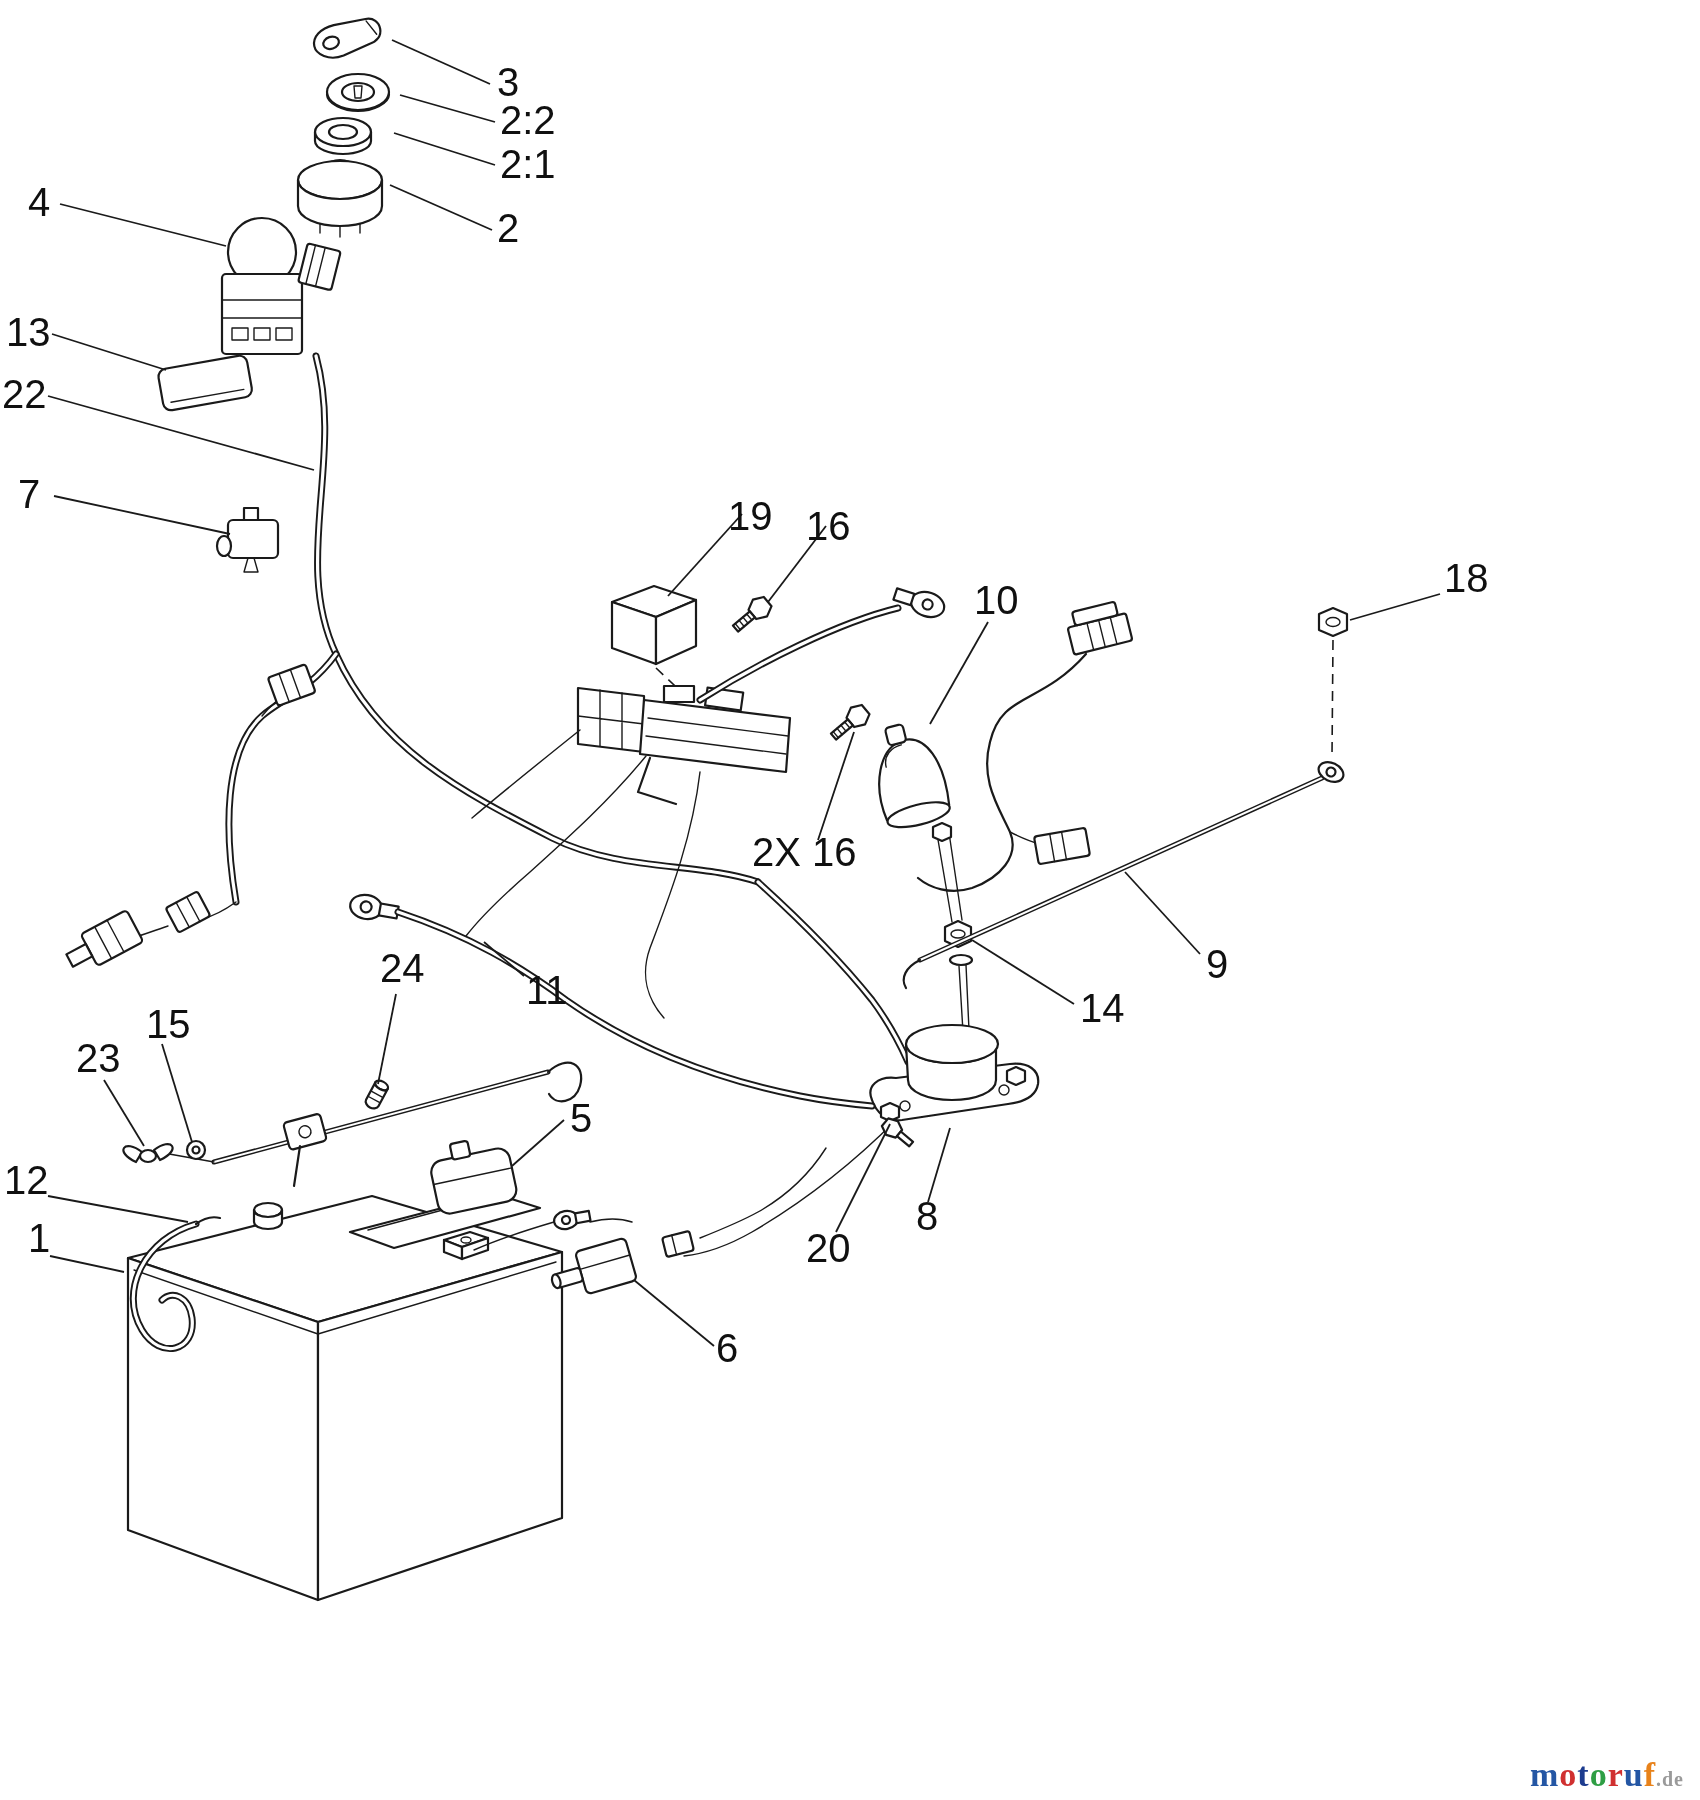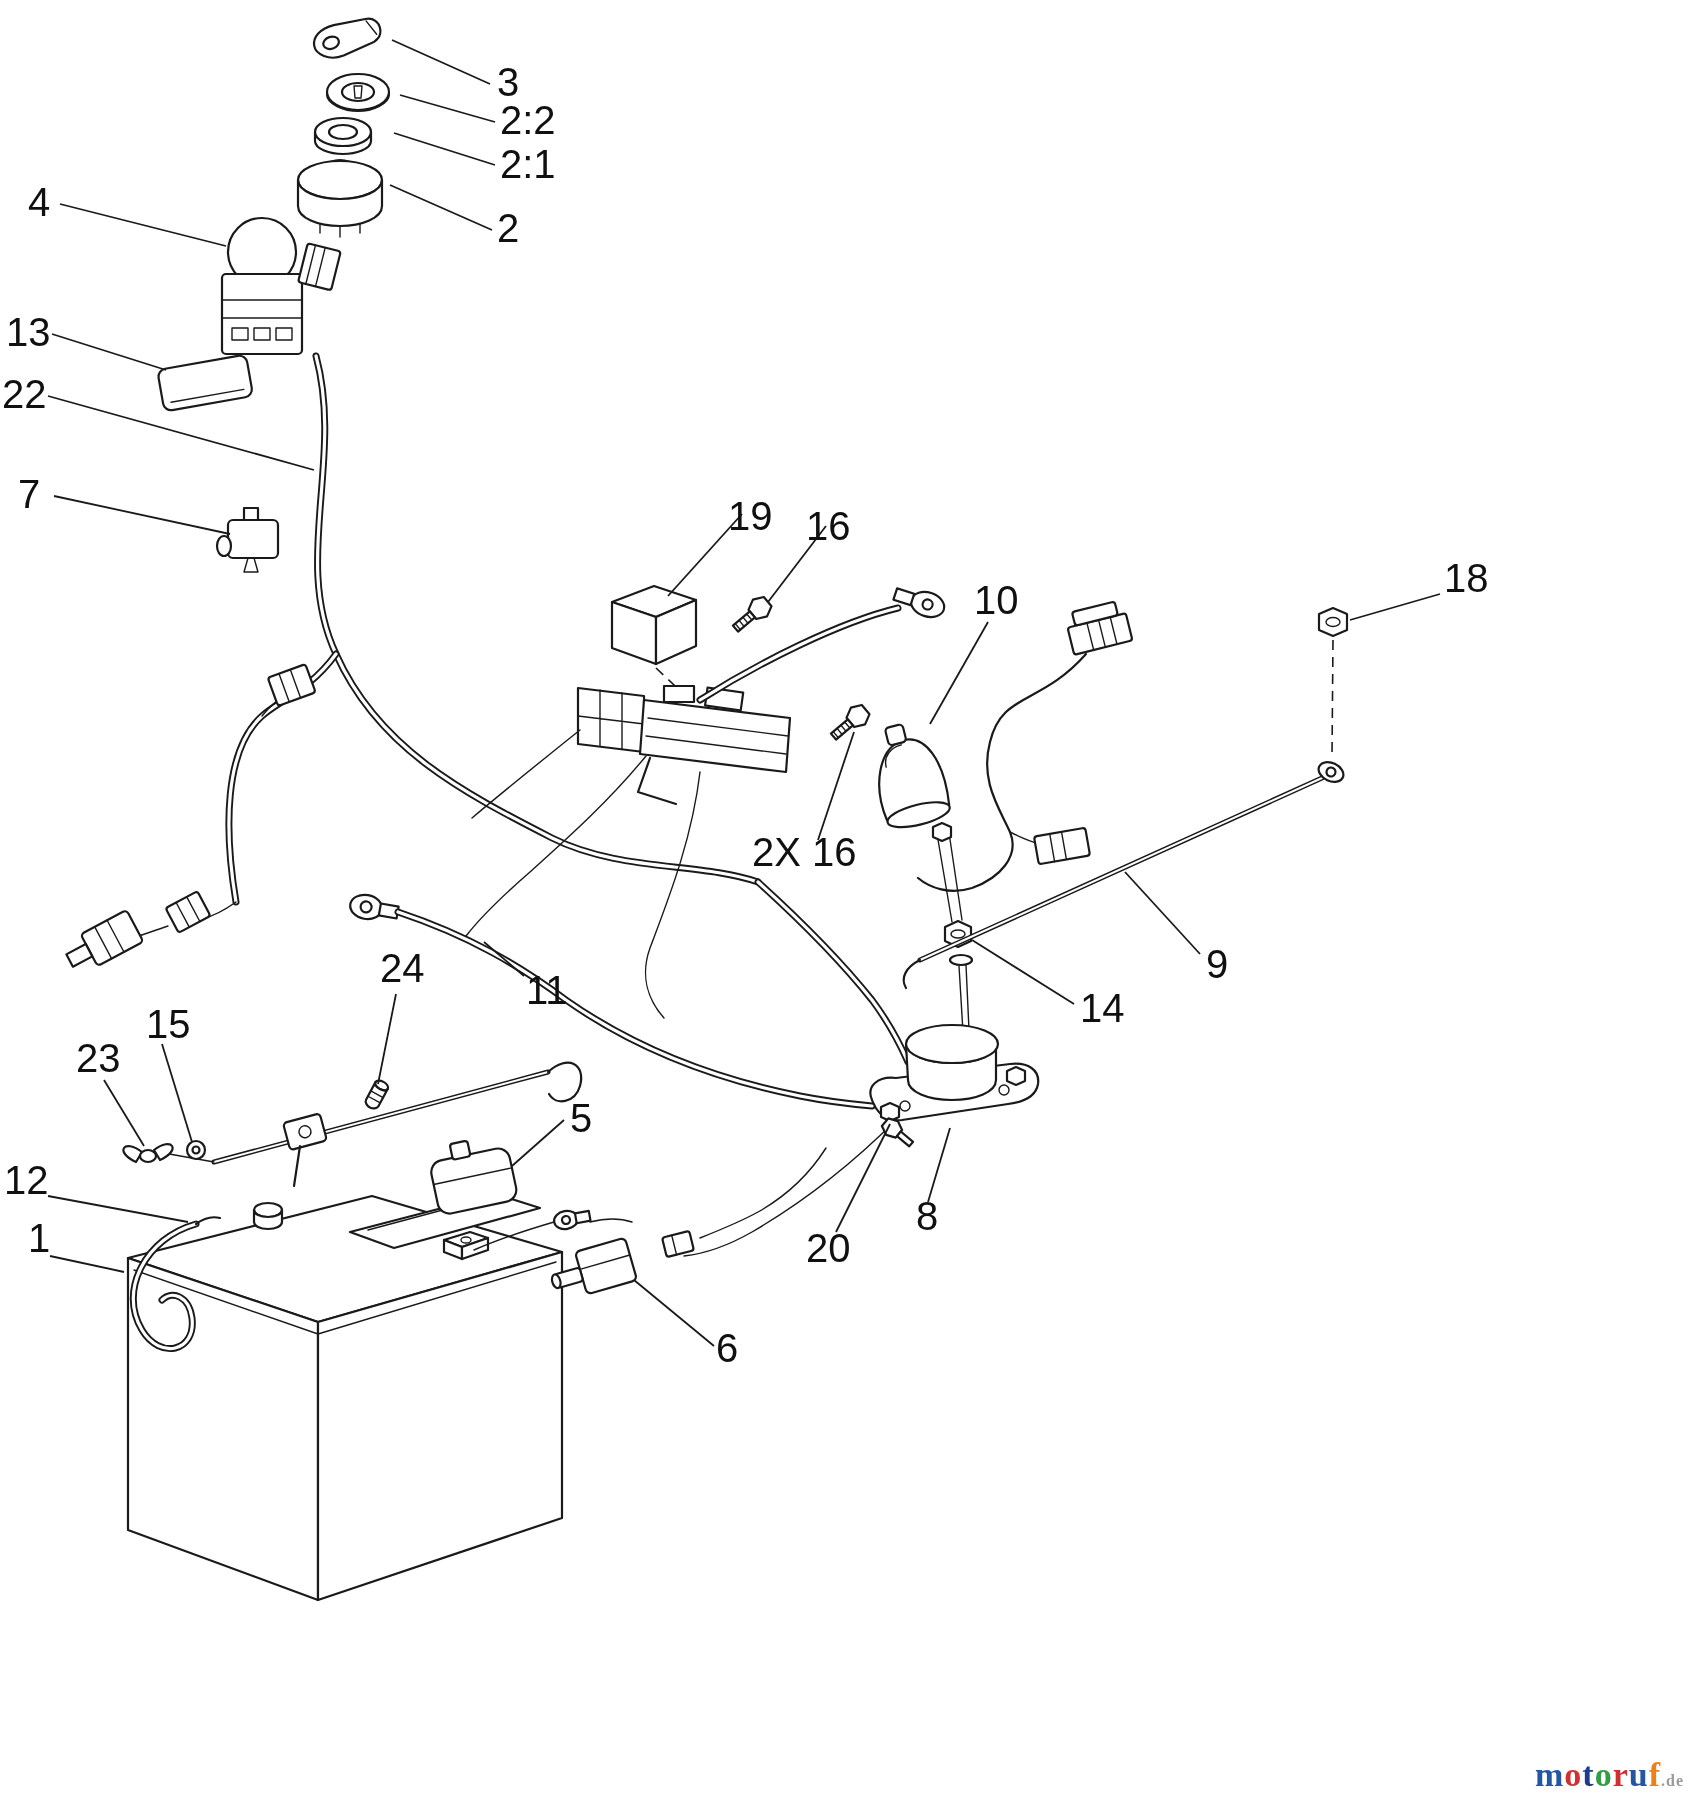--- a/index.html
+++ b/index.html
@@ -12,21 +12,21 @@
   .t{stroke-width:1.4;}
   .cab{fill:none;stroke:#1a1a1a;stroke-width:7;stroke-linecap:round;}
   .cabi{fill:none;stroke:#ffffff;stroke-width:3.2;stroke-linecap:round;}
   .rod{fill:none;stroke:#1a1a1a;stroke-width:5;stroke-linecap:round;}
   .rodi{fill:none;stroke:#ffffff;stroke-width:2;stroke-linecap:round;}
   .lead{stroke:#1a1a1a;stroke-width:1.8;}
   .dash{fill:none;stroke:#1a1a1a;stroke-width:1.6;stroke-dasharray:10 7;}
   .callout{font-family:"Liberation Sans",sans-serif;font-size:40px;fill:#101010;}
   .watermark{position:absolute;right:16px;bottom:6px;font-family:"Liberation Serif",serif;
              font-weight:bold;font-size:34px;letter-spacing:1px;text-decoration:none;}
-  .watermark .de{font-size:16px;font-weight:bold;}
+  .watermark .de{font-size:20px;font-weight:bold;}
 </style>
 </head>
 <body>
 
 <div class="stage">
 <svg width="1700" height="1800" viewBox="0 0 1700 1800">
 
   <g>
 
     <g>

